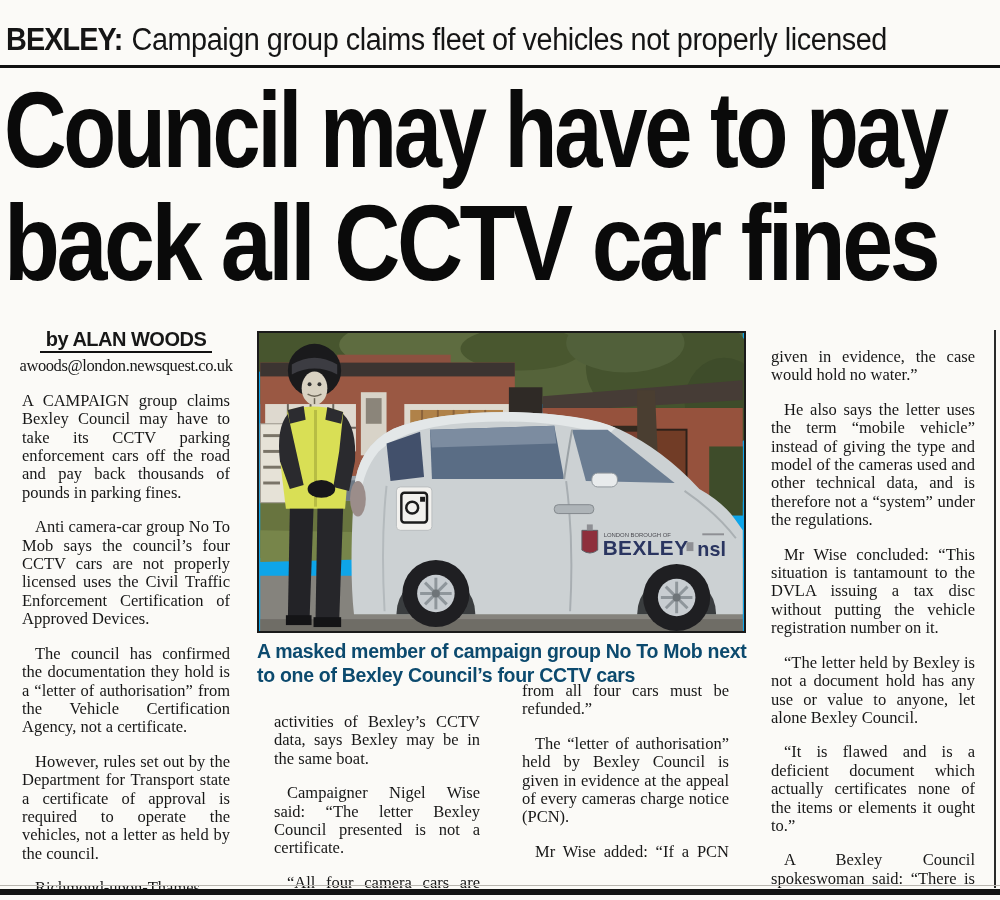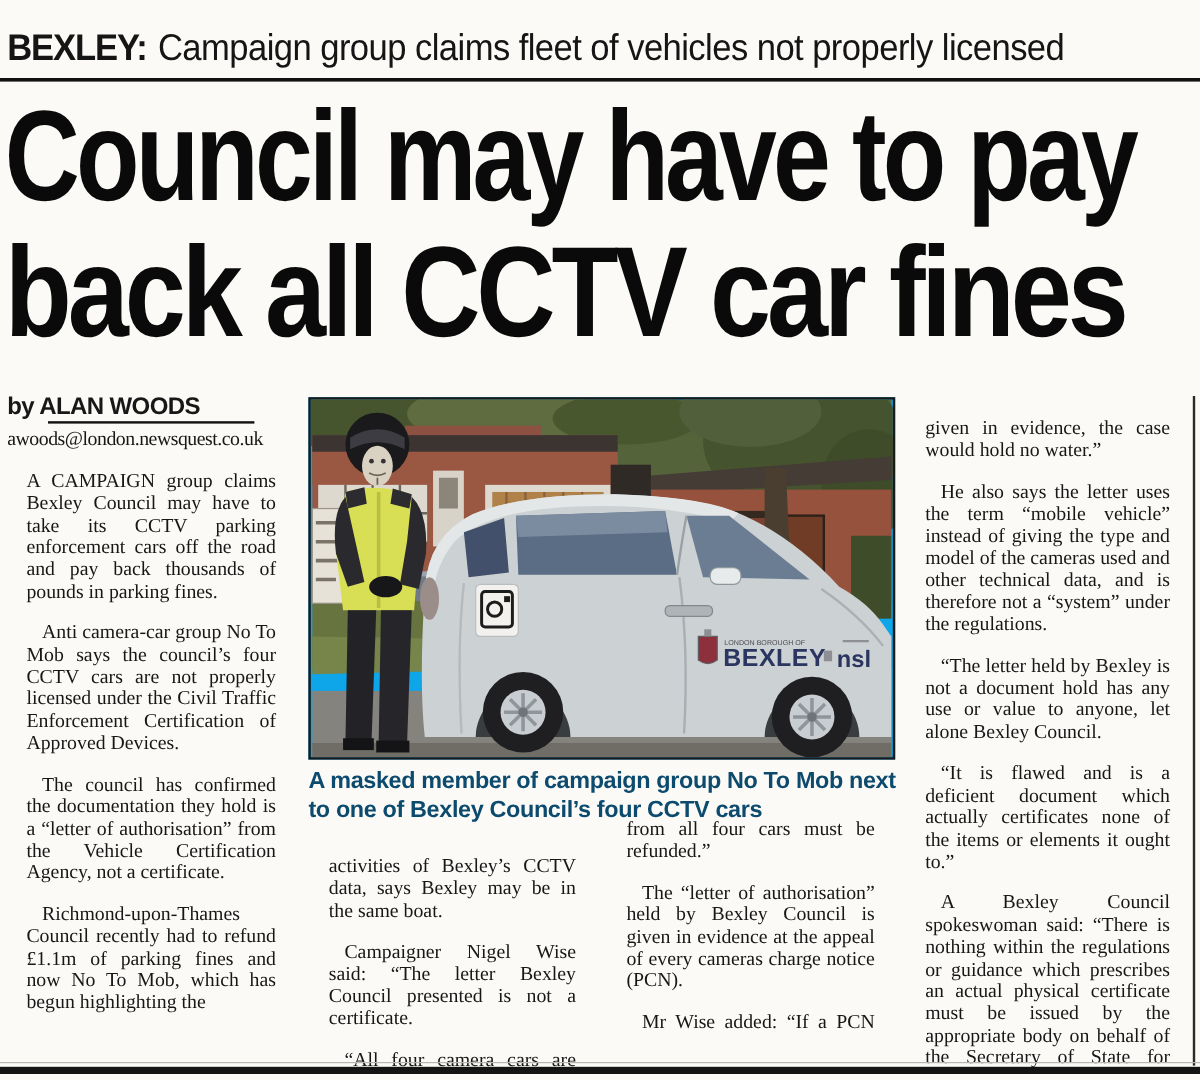--- a/index.html
+++ b/index.html
@@ -25,21 +25,21 @@
   .col{position:absolute;font-family:"Liberation Serif",serif;font-size:16.5px;
        line-height:18.4px;text-align:justify;color:#171717;overflow:hidden;}
   .col p{margin:16px;text-indent:13px;}
   .col p.first{text-indent:0;}
   #col1{left:6px;top:330px;width:240px;height:560px;}
   #col2{left:258px;top:697px;width:238px;height:194px;}
   #col3{left:506px;top:666px;width:239px;height:194px;}
   #col4{left:755px;top:332px;width:236px;height:558px;}
 
   
-  .byline-block{font-family:"Liberation Sans",sans-serif;text-align:left;
+  .byline-block{font-family:"Liberation Sans",sans-serif;text-align:center;
                 margin-bottom:9px;text-indent:0;}
   .byline-author{font-weight:bold;font-size:20px;letter-spacing:-0.5px;}
   .byline-rule{width:172px;height:2px;background:#111;margin:3px auto 4px auto;}
   .byline-email{font-size:16.5px;letter-spacing:-0.4px;white-space:nowrap;font-family:Liberation Serif, serif;}
 
   
   .photo{position:absolute;left:257px;top:331px;width:489px;height:302px;
          border:2px solid #1a1a1a;box-sizing:border-box;background:#0ea5e9;}
   .photo svg{display:block;width:100%;height:100%;}
 
@@ -67,22 +67,23 @@
     <span class="hl hl2">back all CCTV car fines</span>
   </div>
 
   <div class="col" id="col1">
     <div class="byline-block">
       <div class="byline-author">by ALAN WOODS</div>
       <div class="byline-rule"></div>
       <div class="byline-email">awoods@london.newsquest.co.uk</div>
     </div>
     <p class="para first">A CAMPAIGN group claims Bexley Council may have to take its CCTV parking enforcement cars off the road and pay back thousands of pounds in parking fines.</p>
-    <p class="para">Anti camera-car group No To Mob says the council’s four CCTV cars are not properly licensed under the Civil Traffic Enforcement Certification of Approved Devices.</p>
+    <p class="para">Anti camera-car group No To Mob says the council’s four CCTV cars are not properly licensed uses the Civil Traffic Enforcement Certification of Approved Devices.</p>
     <p class="para">The council has confirmed the documentation they hold is a “letter of authorisation” from the Vehicle Certification Agency, not a certificate.</p>
+    <p class="para">However, rules set out by the Department for Transport state a certificate of approval is required to operate the vehicles, not a letter as held by the council.</p>
     <p class="para">Richmond-upon-Thames Council recently had to refund £1.1m of parking fines and now No To Mob, which has begun highlighting the</p>
   </div>
 
   <div class="photo">
     <svg viewBox="0 0 489 302" xmlns="http://www.w3.org/2000/svg">
 
       <rect x="0" y="0" width="489" height="72" fill="#55633a"></rect>
       <ellipse cx="45" cy="18" rx="70" ry="28" fill="#47552e"></ellipse>
       <ellipse cx="160" cy="12" rx="80" ry="26" fill="#5e6c40"></ellipse>
       <ellipse cx="265" cy="16" rx="62" ry="22" fill="#49572f"></ellipse>
@@ -248,20 +249,21 @@
 
   <div class="col" id="col3">
     <p class="para first">from all four cars must be refunded.”</p>
     <p class="para">The “letter of authorisation” held by Bexley Council is given in evidence at the appeal of every cameras charge notice (PCN).</p>
     <p class="para">Mr Wise added: “If a PCN issued from a camera car was to go to appeal and the letter held by Bexley Council was</p>
   </div>
 
   <div class="col" id="col4">
     <p class="para first">given in evidence, the case would hold no water.”</p>
     <p class="para">He also says the letter uses the term “mobile vehicle” instead of giving the type and model of the cameras used and other technical data, and is therefore not a “system” under the regulations.</p>
+    <p class="para">Mr Wise concluded: “This situation is tantamount to the DVLA issuing a tax disc without putting the vehicle registration number on it.</p>
     <p class="para">“The letter held by Bexley is not a document hold has any use or value to anyone, let alone Bexley Council.</p>
     <p class="para">“It is flawed and is a deficient document which actually certificates none of the items or elements it ought to.”</p>
     <p class="para">A Bexley Council spokeswoman said: “There is nothing within the regulations or guidance which prescribes an actual physical certificate must be issued by the appropriate body on behalf of the Secretary of State for Transport.”</p>
   </div>
 
   <div class="right-rule"></div>
   <div class="bottom-thin"></div>
   <div class="bottom-rule"></div>
 </div>
 

